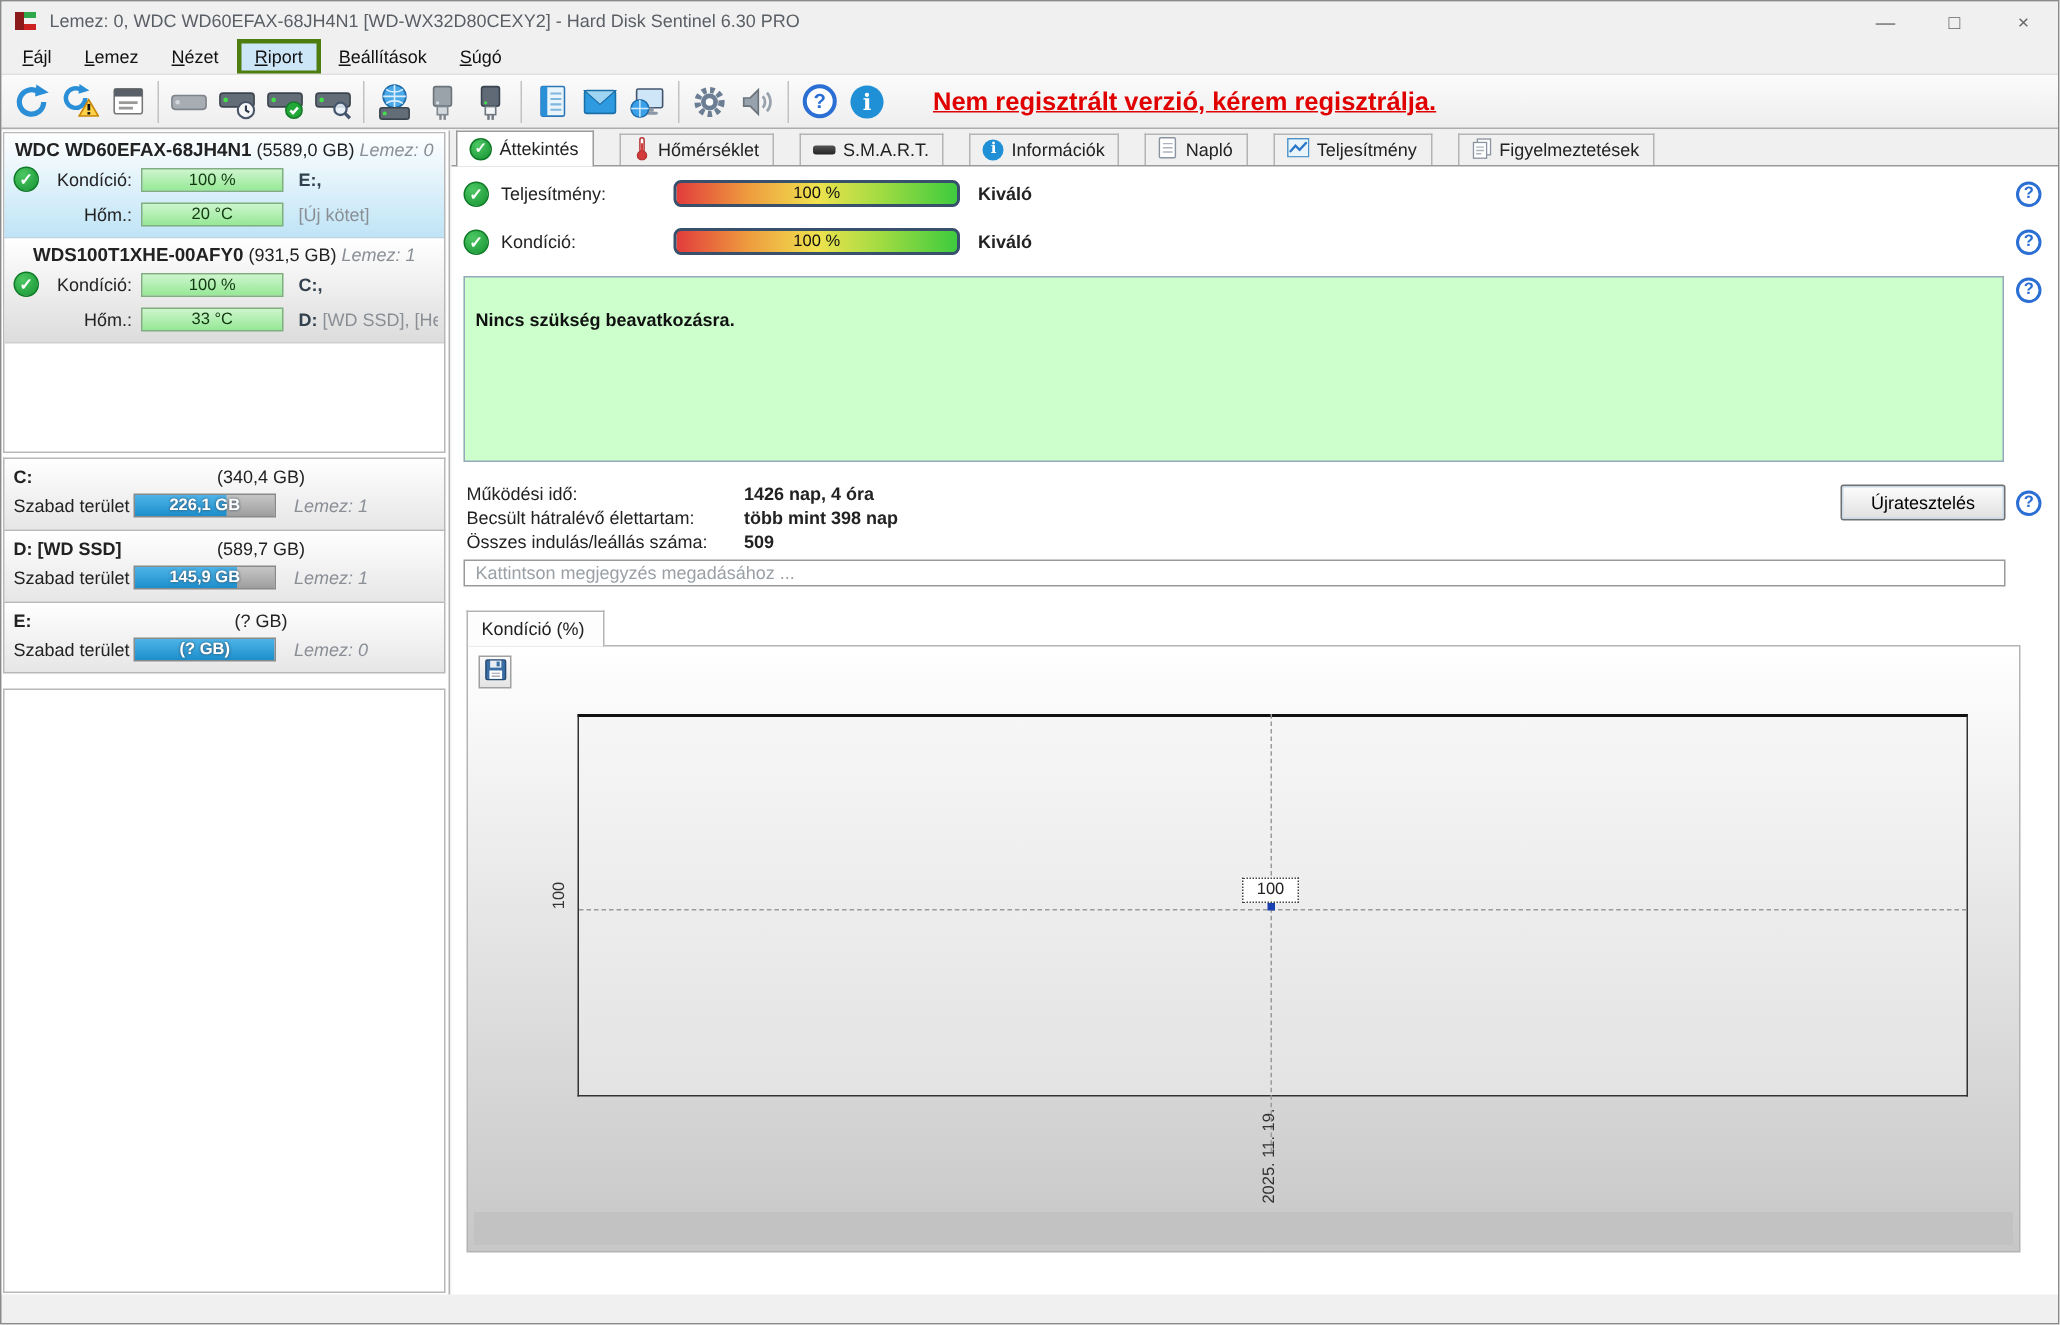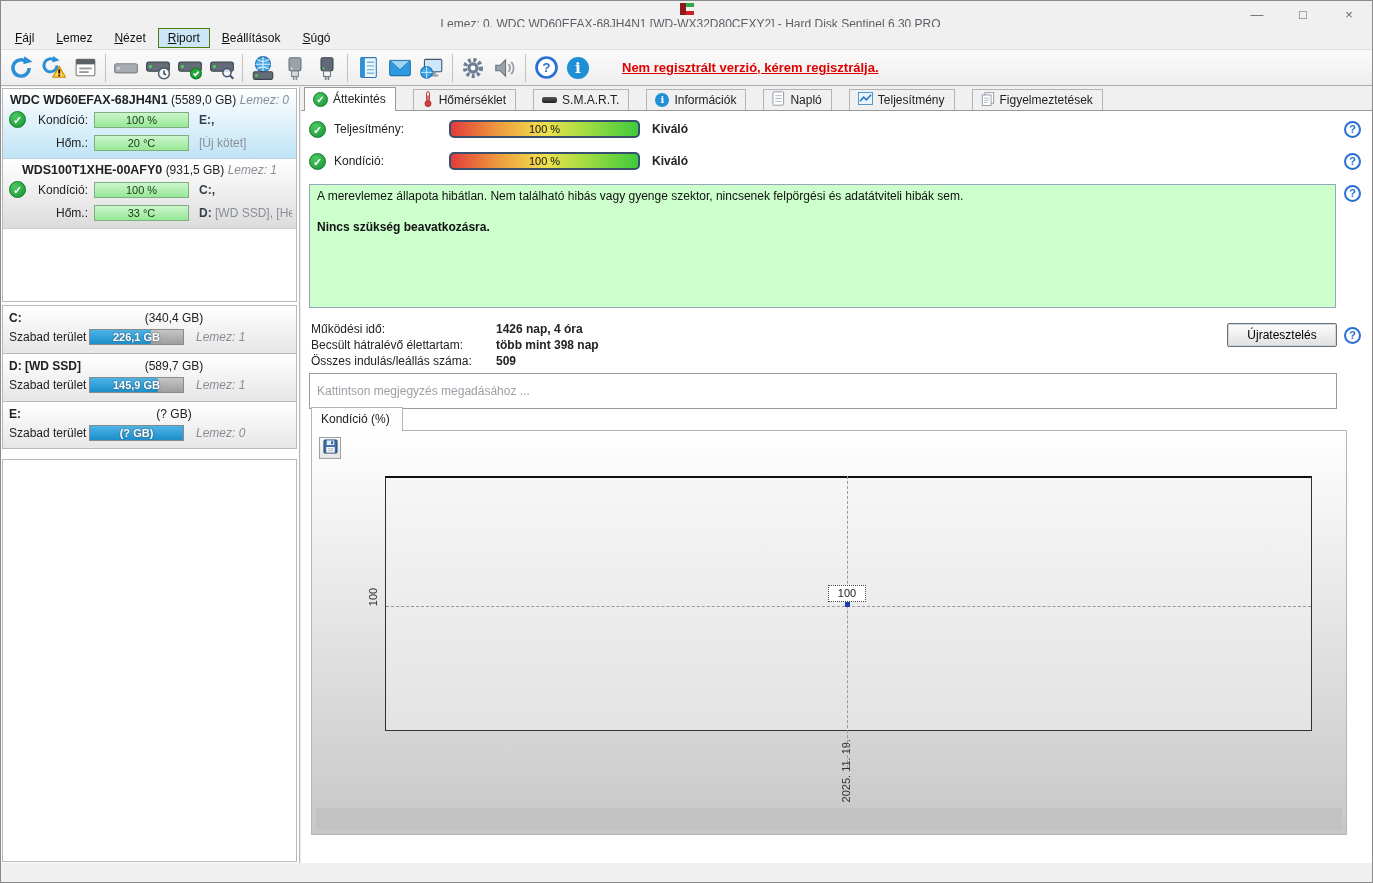--- a/index.html
+++ b/index.html
@@ -1,36 +1,36 @@
 <!DOCTYPE html>
 <html><head>
 <meta charset="utf-8">
 <style>
   * { box-sizing: border-box; margin: 0; padding: 0; }
   html,body { background:#d8d8d8; }
   body { font-family:"Liberation Sans", sans-serif; font-size:12px; color:#222; }
   .window { position:relative; width:1373px; height:883px; background:#f0f0f0; border:1px solid #8a8a8a; overflow:hidden; }
 
   
-  .titlebar { position:absolute; top:0; left:0; right:0; height:26px; background:#f0f0f0; display:flex; align-items:center; padding-left:8px;flex-direction:column; }
+  .titlebar { position:absolute; top:0; left:0; right:0; height:26px; background:#f0f0f0; display:flex; align-items:center; padding-left:8px; }
   .titlebar .app-ic { width:16px; height:16px; margin-right:8px; flex:0 0 auto; }
   .titlebar .ttl { color:#5a5f66; font-size:12px; white-space:nowrap; }
   .win-controls { position:absolute; right:0; top:0; height:26px; display:flex; }
   .win-btn { width:46px; height:26px; display:flex; align-items:center; justify-content:center; color:#666; font-size:13px; cursor:default; }
 
   
   .menubar { position:absolute; top:26px; left:0; right:0; height:22px; display:flex; align-items:center; padding-left:4px; background:#f0f0f0; }
   .menu-item { padding:2px 9px; margin-right:2px; color:#111; border:1px solid transparent; }
-  .menu-item.active { background:#cde6f7; border:1px solid #4d7c0f; }
+  .menu-item.active { background:#cde6f7; border:3px solid #4d7c0f; }
 
   
   .toolbar { position:absolute; top:48px; left:0; right:0; height:37px; background:linear-gradient(#fbfbfb,#eeeeee); border-top:1px solid #e0e0e0; border-bottom:1px solid #adadad; display:flex; align-items:center; padding-left:4px; }
   .tbtn { width:32px; height:32px; display:flex; align-items:center; justify-content:center; border:1px solid transparent; border-radius:2px; }
   .tsep { width:1px; height:28px; background:#c2c2c2; margin:0 4px; }
-  .reg-link { margin-left:28px; color:#e00000; font-weight:bold; text-decoration:underline; font-size:13px; }
+  .reg-link { margin-left:28px; color:#e00000; font-weight:bold; text-decoration:underline; font-size:17px; }
 
   
   .main { position:absolute; top:86px; left:0; right:0; bottom:19px; }
   .sidebar { position:absolute; left:0; top:0; bottom:0; width:299px; background:#fff; border-right:1px solid #b5b5b5; }
   .content { position:absolute; left:300px; top:0; right:0; bottom:0; background:#f0f0f0; }
 
   
   .disk-list { position:absolute; left:1px; right:2px; top:1px; height:214px; background:#fff; border:1px solid #b8b8b8; }
   .disk-card { height:70px; padding:2px 4px; position:relative; }
   .disk-card.sel { background:linear-gradient(#ffffff,#bfe4f6); border-bottom:1px solid #bcd2e0; }
@@ -85,21 +85,21 @@
   .meter { width:191px; height:18px; border:2px solid #38506b; border-radius:5px; background:linear-gradient(90deg,#e23c3c,#ee9a3e 25%,#efe24e 50%,#a4dc42 72%,#3ecb3e); text-align:center; font-size:11px; line-height:14px; color:#111; }
   .mrating { margin-left:12px; font-weight:bold; }
   .hlp-abs { position:absolute; right:11px; }
   .status-box { position:absolute; left:8px; right:36px; top:73px; height:124px; background:#ccffcc; border:1px solid #94a8ba; padding:4px 7px; color:#111; overflow:hidden; }
   .status-box .l2 { font-weight:bold; margin-top:17px; }
   .stats { position:absolute; left:10px; top:210px; }
   .stat-row { display:flex; height:16px; align-items:center; }
   .stat-lbl { width:185px; }
   .stat-val { font-weight:bold; }
   .retest-btn { position:absolute; right:35px; top:212px; width:110px; height:24px; background:linear-gradient(#fdfdfd,#e0e0e0); border:1px solid #707070; box-shadow:0 0 0 1px #c8d8e8 inset; border-radius:2px; font-size:12px; text-align:center; line-height:21px;margin-left:16px; }
-  .comment-input { position:absolute; left:8px; right:35px; top:262px; height:36px; border:1px solid #9a9a9a; background:#fff; padding:0 7px; font-size:12px; font-family:"Liberation Sans",sans-serif; color:#222; }
+  .comment-input { position:absolute; left:8px; right:35px; top:262px; height:18px; border:1px solid #9a9a9a; background:#fff; padding:0 7px; font-size:12px; font-family:"Liberation Sans",sans-serif; color:#222; }
   .comment-input::placeholder { color:#9aa0a6; }
 
   
   .chart-tab { position:absolute; left:10px; top:296px; height:24px; padding:4px 12px 0 9px; background:#fdfdfd; border:1px solid #b4b4b4; border-bottom:none; z-index:2; }
   .chart-panel { position:absolute; left:10px; right:25px; top:319px; bottom:28px; border:1px solid #b4b4b4; background:linear-gradient(#ffffff,#c7c7c7); }
   .save-btn { position:absolute; left:7px; top:6px; width:22px; height:22px; border:1px solid #a0a0a0; background:linear-gradient(#fafafa,#e4e4e4); display:flex; align-items:center; justify-content:center; }
   .plot { position:absolute; left:73px; top:45px; width:927px; height:255px; border:1px solid #333; border-top:2px solid #111; background:linear-gradient(#f6f6f6,#e3e3e3); }
   .hgrid { position:absolute; left:0; right:0; top:128px; border-top:1px dashed #9a9a9a; }
   .vgrid { position:absolute; left:535px; top:45px; height:292px; border-left:1px dashed #9a9a9a; }
   .ytick { position:absolute; left:52px; top:160px; transform:rotate(-90deg); transform-origin:center; font-size:11px; color:#333; }
@@ -429,21 +429,20 @@
 
         <div class="meter-row" style="top:41px;">
           <span class="st-ic"></span>
           <span class="mlbl">Kondíció:</span>
           <span class="meter">100 %</span>
           <span class="mrating">Kiváló</span>
         </div>
         <span class="help-ic hlp-abs" style="top:42px;"></span>
 
         <div class="status-box">
-          <div>A merevlemez állapota hibátlan. Nem található hibás vagy gyenge szektor, nincsenek felpörgési és adatátviteli hibák sem.</div>
           <div class="l2">Nincs szükség beavatkozásra.</div>
         </div>
         <span class="help-ic hlp-abs" style="top:74px;"></span>
 
         <div class="stats">
           <div class="stat-row">
               <span class="stat-lbl">Működési idő:</span>
               <span class="stat-val">1426 nap, 4 óra</span>
             </div>
           <div class="stat-row">

